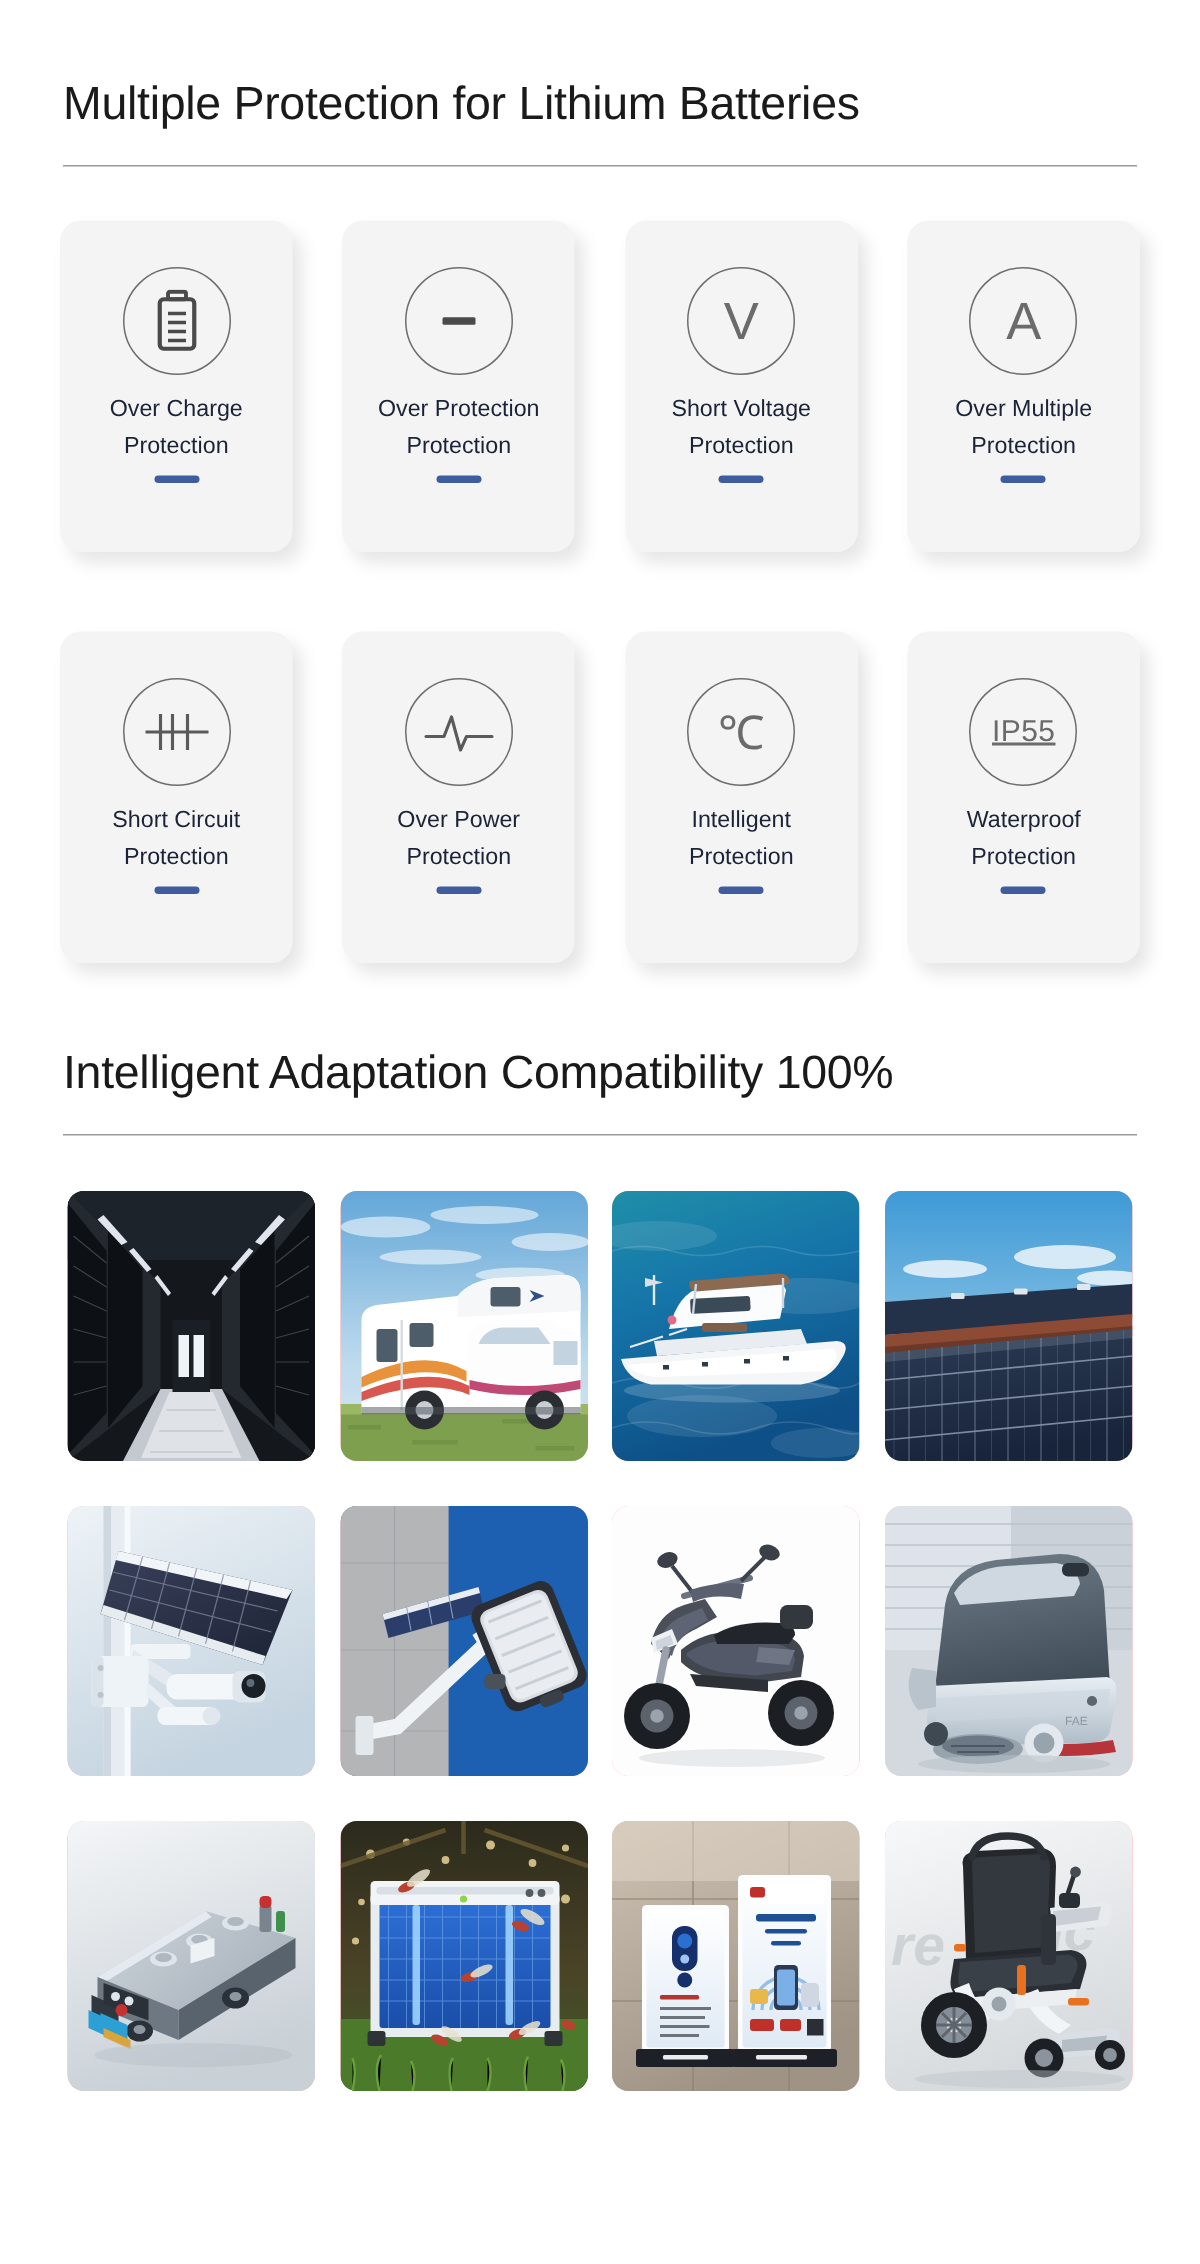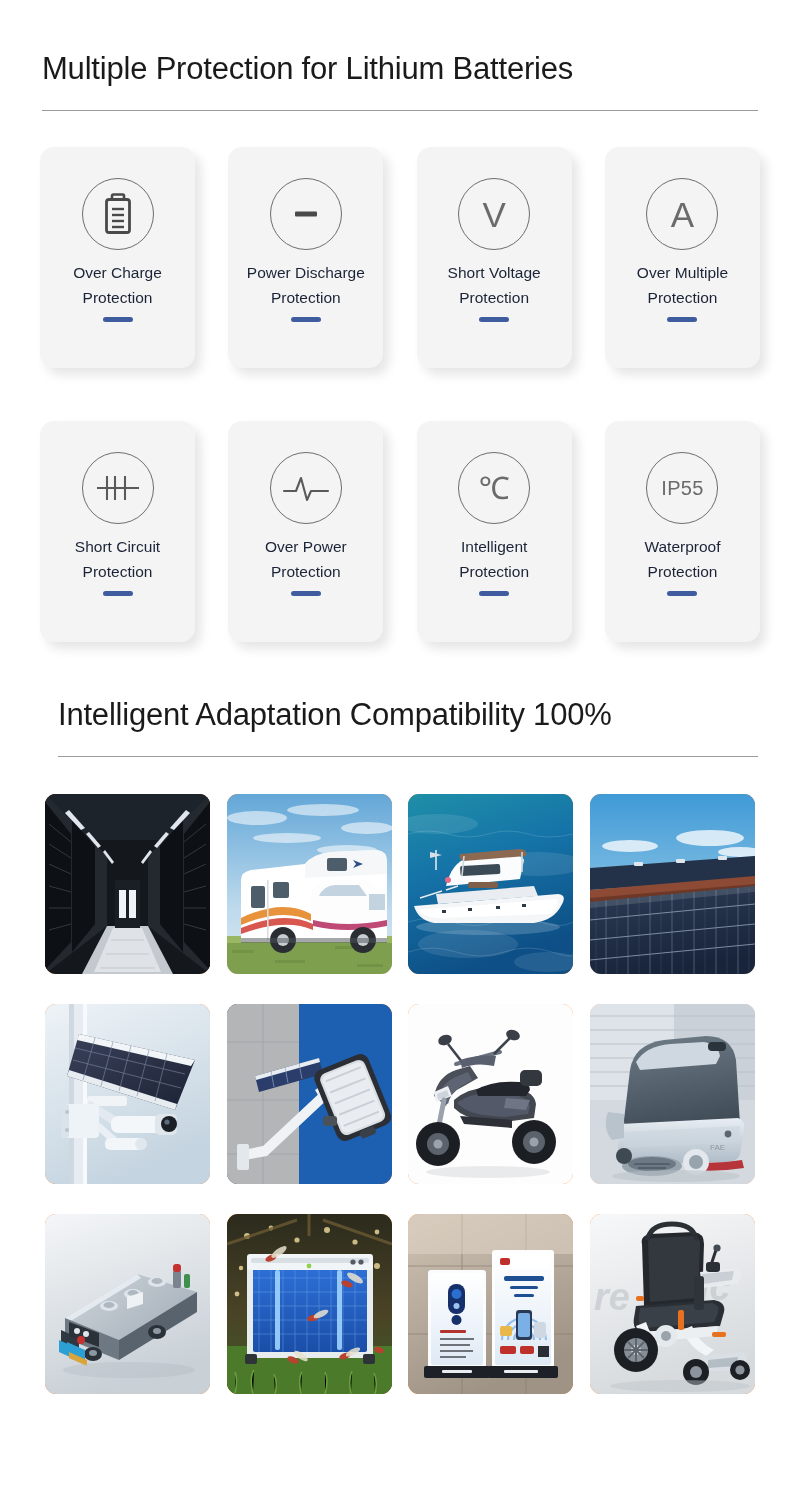--- a/index.html
+++ b/index.html
@@ -65,21 +65,21 @@
     box-sizing: border-box;
   }
   .icon-circle svg { display: block; }
   .icon-glyph {
     font-size: 35px;
     font-weight: 400;
     color: #6b6b6b;
     font-family: "Liberation Sans", sans-serif;
     line-height: 1;
   }
-  .icon-glyph.small { font-size: 20px; letter-spacing: 0.3px; }
+  .icon-glyph.small { font-size: 20px; letter-spacing: 0.3px; text-decoration: underline; }
   .icon-glyph.temp { font-size: 31px; }
 
   .card-label {
     margin-top: 10px;
     text-align: center;
     font-size: 15.5px;
     line-height: 1.62;
     color: #1b2437;
     font-family: "Liberation Sans", sans-serif;
   }
@@ -96,27 +96,27 @@
   .gallery { padding: 0 45px; margin-top: 37px; }
   .gal-row { display: flex; justify-content: space-between; }
   .gal-row + .gal-row { margin-top: 30px; }
 
   .thumb {
     width: 165px;
     height: 180px;
     border-radius: 11px;
     overflow: hidden;
     position: relative;
-    background: #f97316;
+    background: #fca5a5;
   }
   .thumb svg { display: block; width: 100%; height: 100%; }
 
   
   .head-1 { padding-top: 52px; }
-  .head-2 { padding-top: 56px; margin-left: 16px; }
+  .head-2 { padding-top: 56px; }
 </style>
 </head>
 <body>
 
 <div class="page">
 
   <div class="section-head head-1">
     <div class="section-title">Multiple Protection for Lithium Batteries</div>
     <div class="section-rule"></div>
   </div>
@@ -143,21 +143,21 @@
         <div class="accent-bar"></div>
       </div>
 
       <div class="card">
         <div class="icon-circle">
           <svg width="34" height="34" viewBox="0 0 34 34">
             <rect x="6" y="14.5" width="22" height="5" rx="1" fill="#4a4a4a"></rect>
           </svg>
         </div>
         <div class="card-label">
-          <span>Power Discharge</span>
+          <span>Over Protection</span>
           <span class="l2">Protection</span>
         </div>
         <div class="accent-bar"></div>
       </div>
 
       <div class="card">
         <div class="icon-circle">
           <span class="icon-glyph">V</span>
         </div>
         <div class="card-label">

